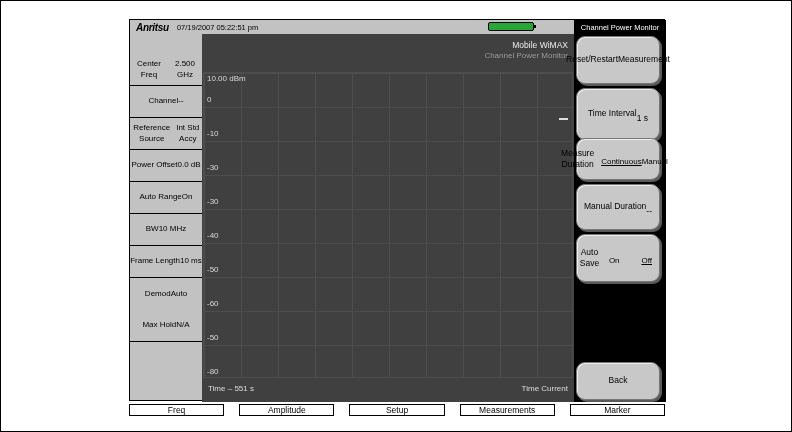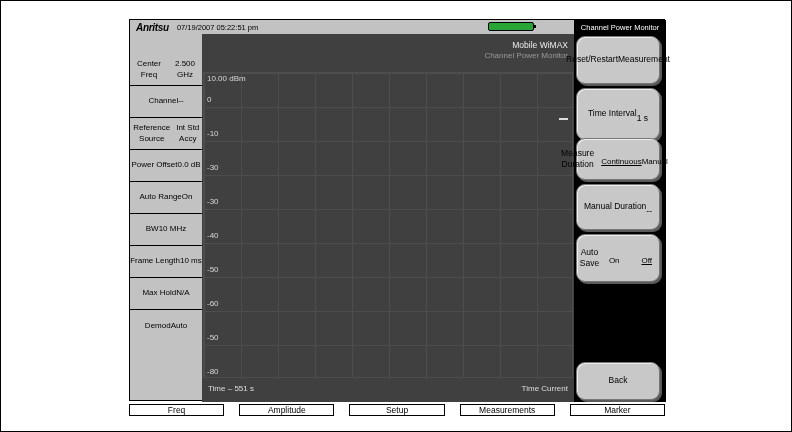--- a/index.html
+++ b/index.html
@@ -90,27 +90,27 @@
         <span>On</span>
       </div>
       <div class="sitem">
         <span>BW</span>
         <span>10 MHz</span>
       </div>
       <div class="sitem">
         <span>Frame Length</span>
         <span>10 ms</span>
       </div>
+      <div class="sitem" style="border-bottom:none">
+        <span>Demod</span>
+        <span>Auto</span>
+      </div>
       <div class="sitem">
         <span>Max Hold</span>
         <span>N/A</span>
-      </div>
-      <div class="sitem" style="border-bottom:none">
-        <span>Demod</span>
-        <span>Auto</span>
       </div>
     </div>
 
     <div class="plot">
       <span class="mode1">Mobile WiMAX</span>
       <span class="mode2">Channel Power Monitor</span>
       <div class="grid"></div>
       <span class="ytick" style="top:40px">10.00 dBm</span>
       <span class="ytick" style="top:61px">0</span>
       <span class="ytick" style="top:95px">-10</span>

